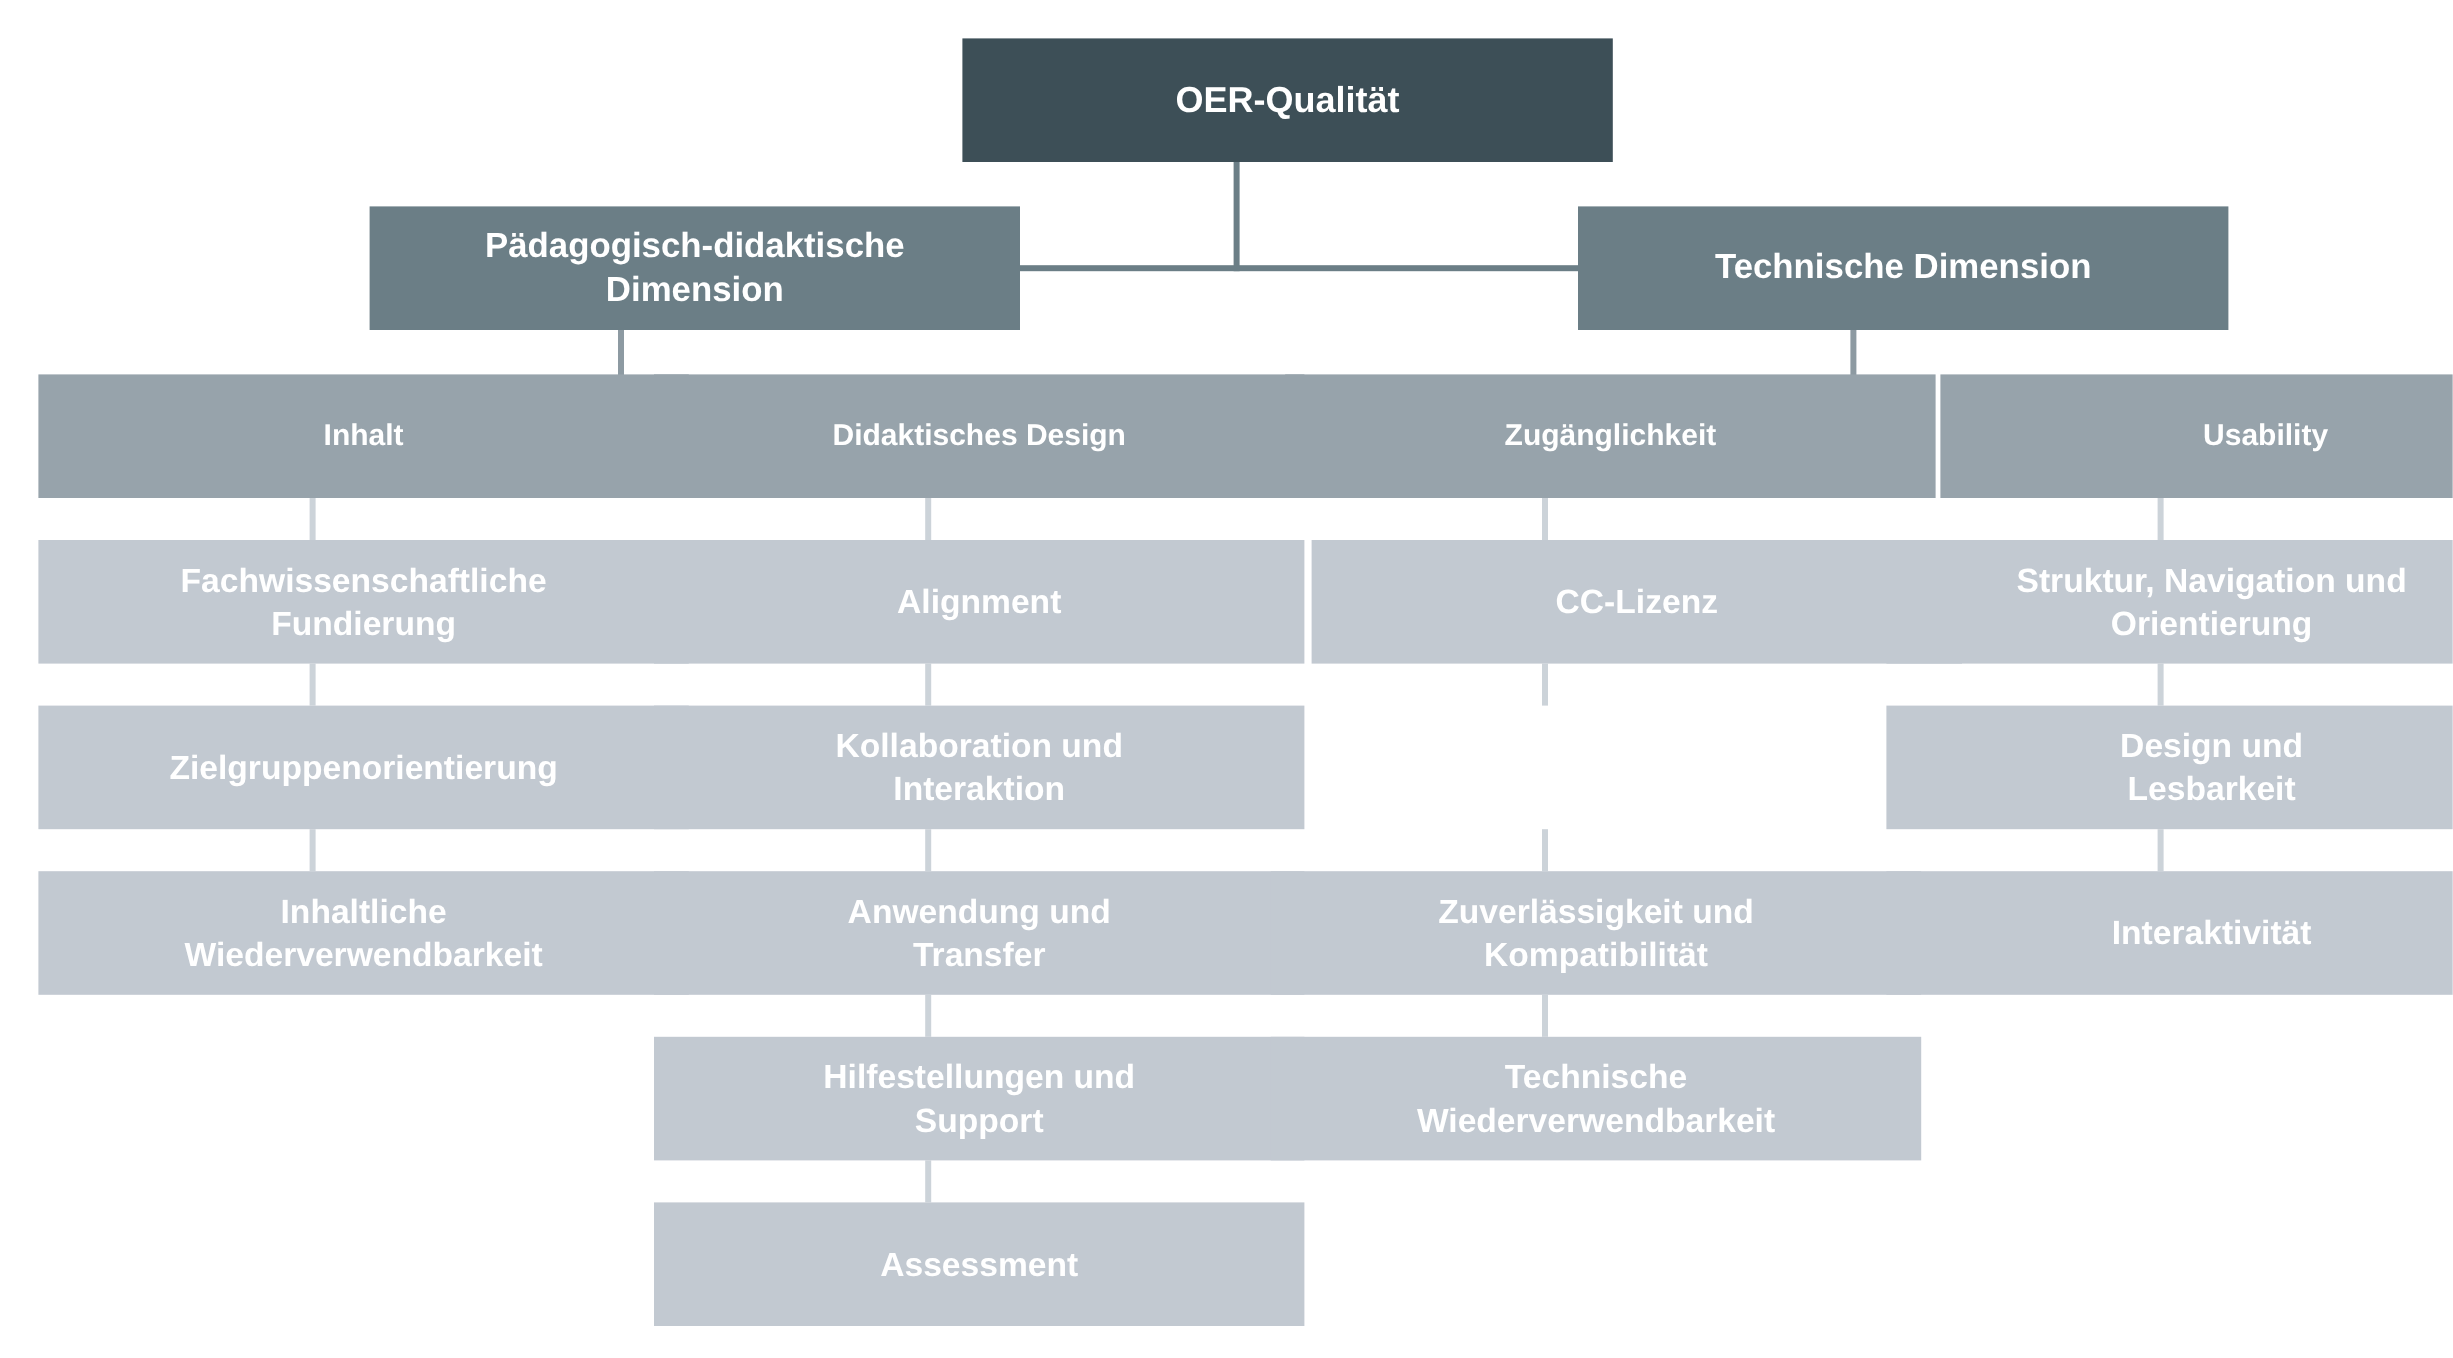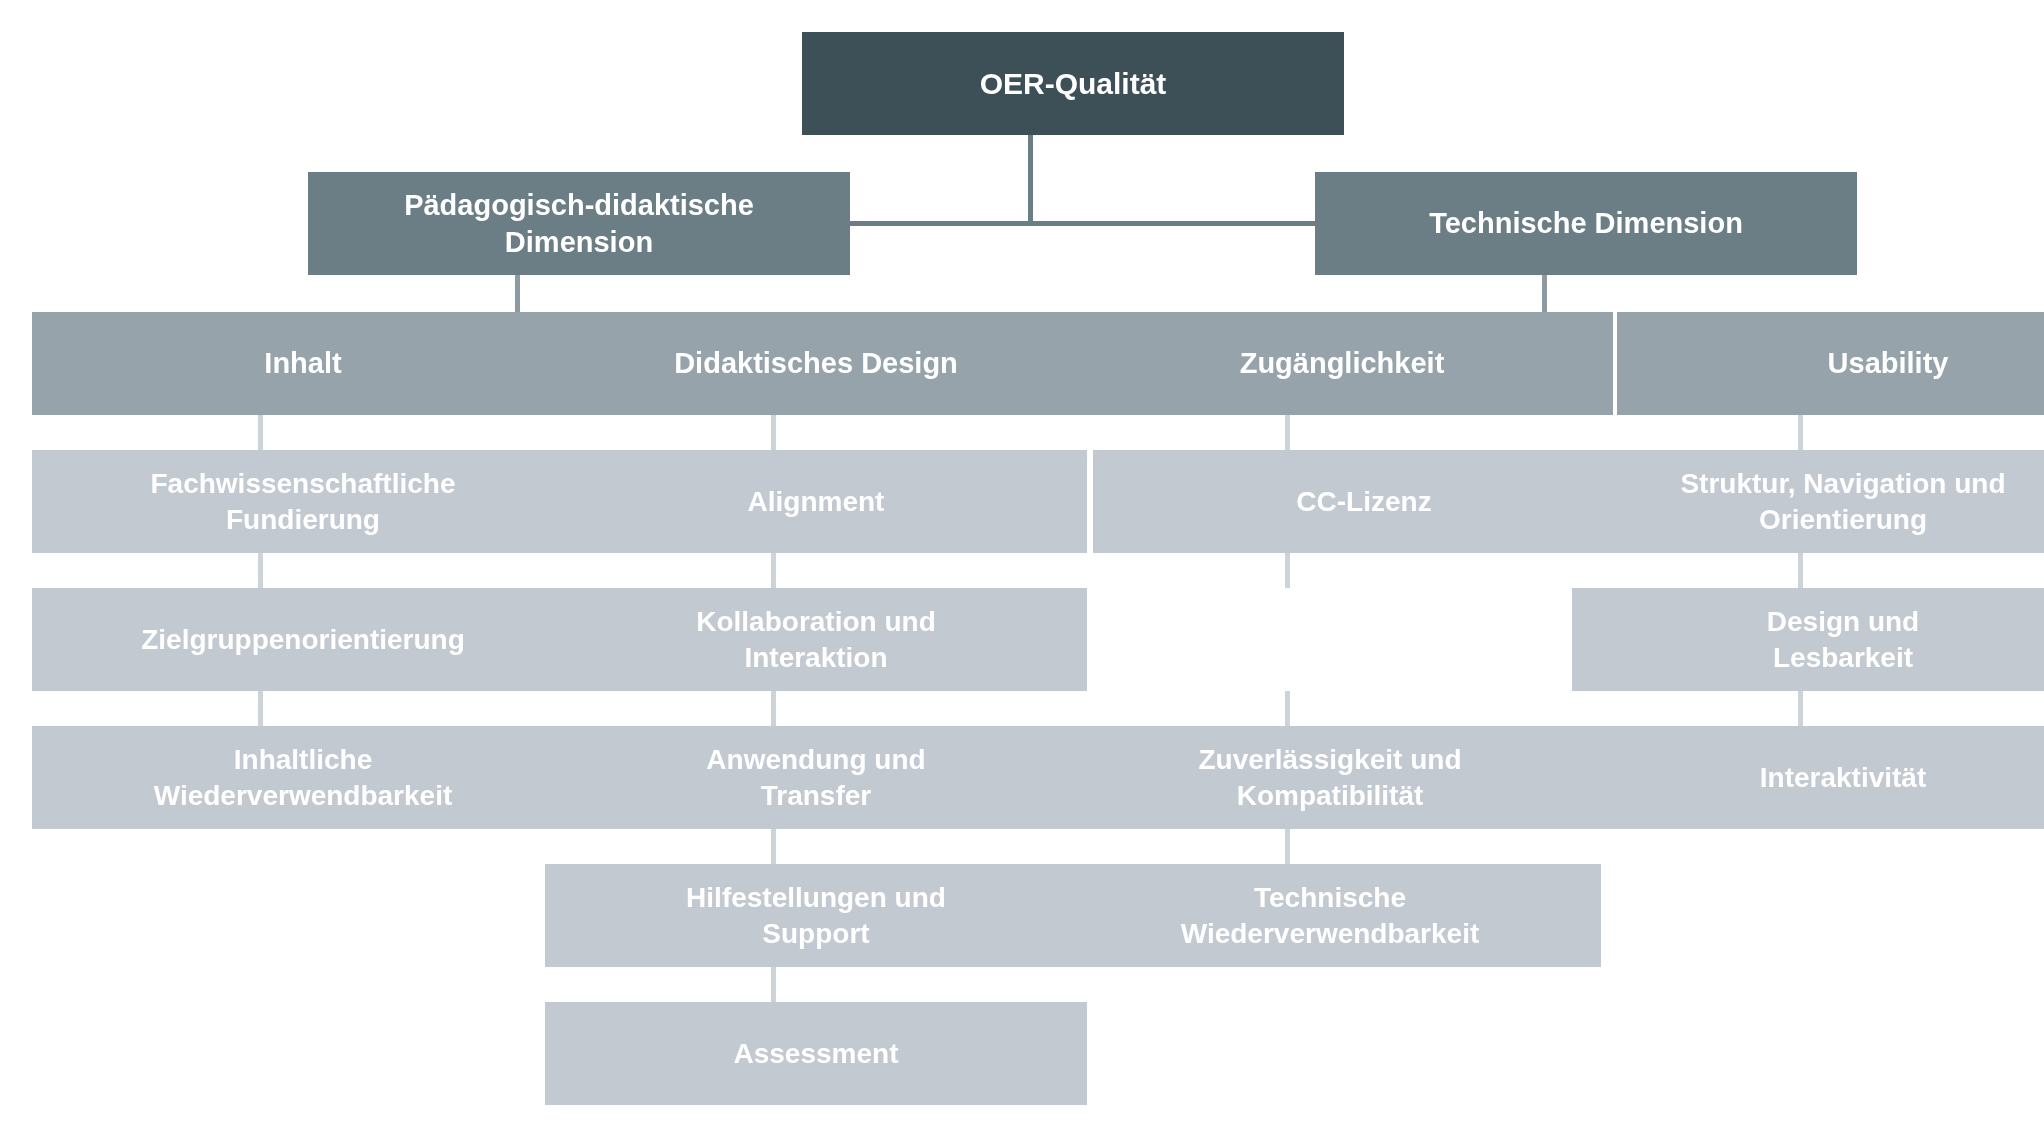--- a/index.html
+++ b/index.html
@@ -22,21 +22,21 @@
     color: #ffffff;
     font-weight: 700;
     font-size: 28px;
     line-height: 1.26;
     white-space: pre-line;
     box-sizing: border-box;
     padding: 0 8px;
   }
   .root { background: var(--root, #3d4f57); font-size: 30px; }
   .dim  { background: var(--dimension, #6b7e86); font-size: 29px; }
-  .cat  { background: var(--category, #97a3ab); font-size: 29px; }
+  .cat  { background: var(--category, #97a3ab); font-size: 25px; }
   .item { background: var(--item, #c2c9d1); }
   .line { position: absolute; }
   .line.dark  { background: var(--line_dark, #6b7e86); }
   .line.mid   { background: var(--line_mid, #8d9aa2); }
   .line.light { background: var(--line_light, #ccd3d9); }
 </style>
 </head>
 <body>
 
 <div class="canvas">

